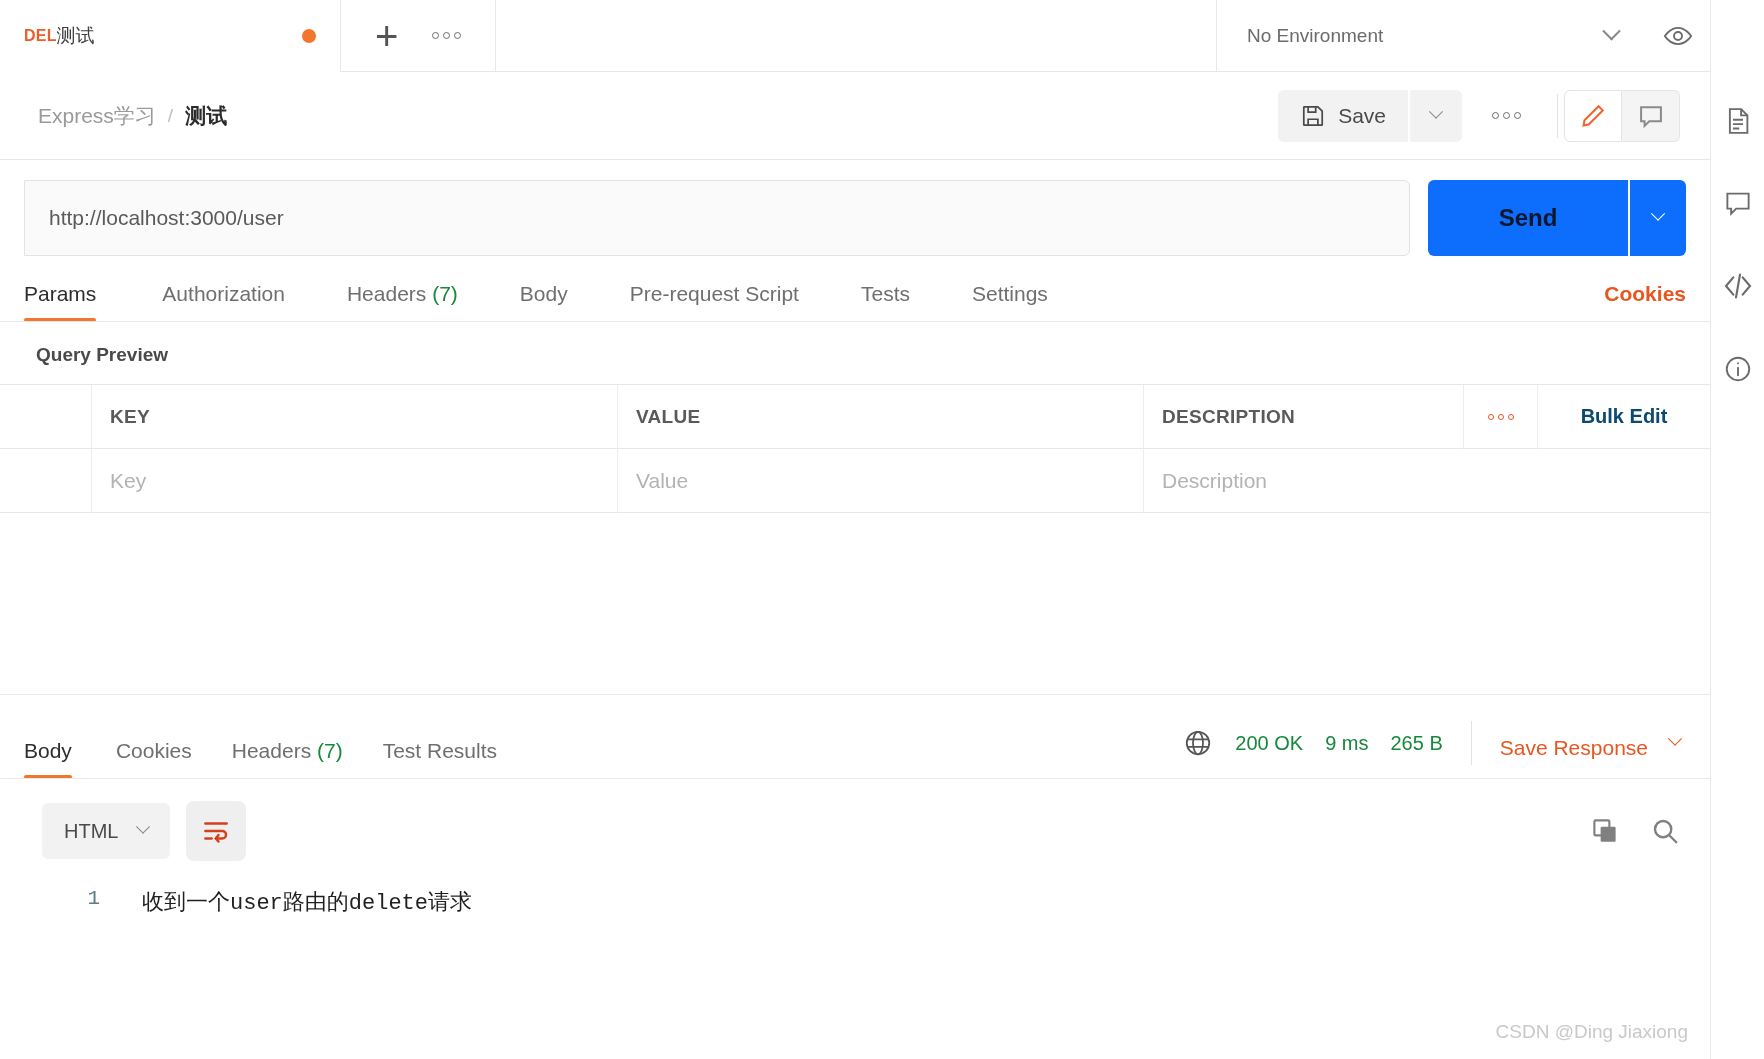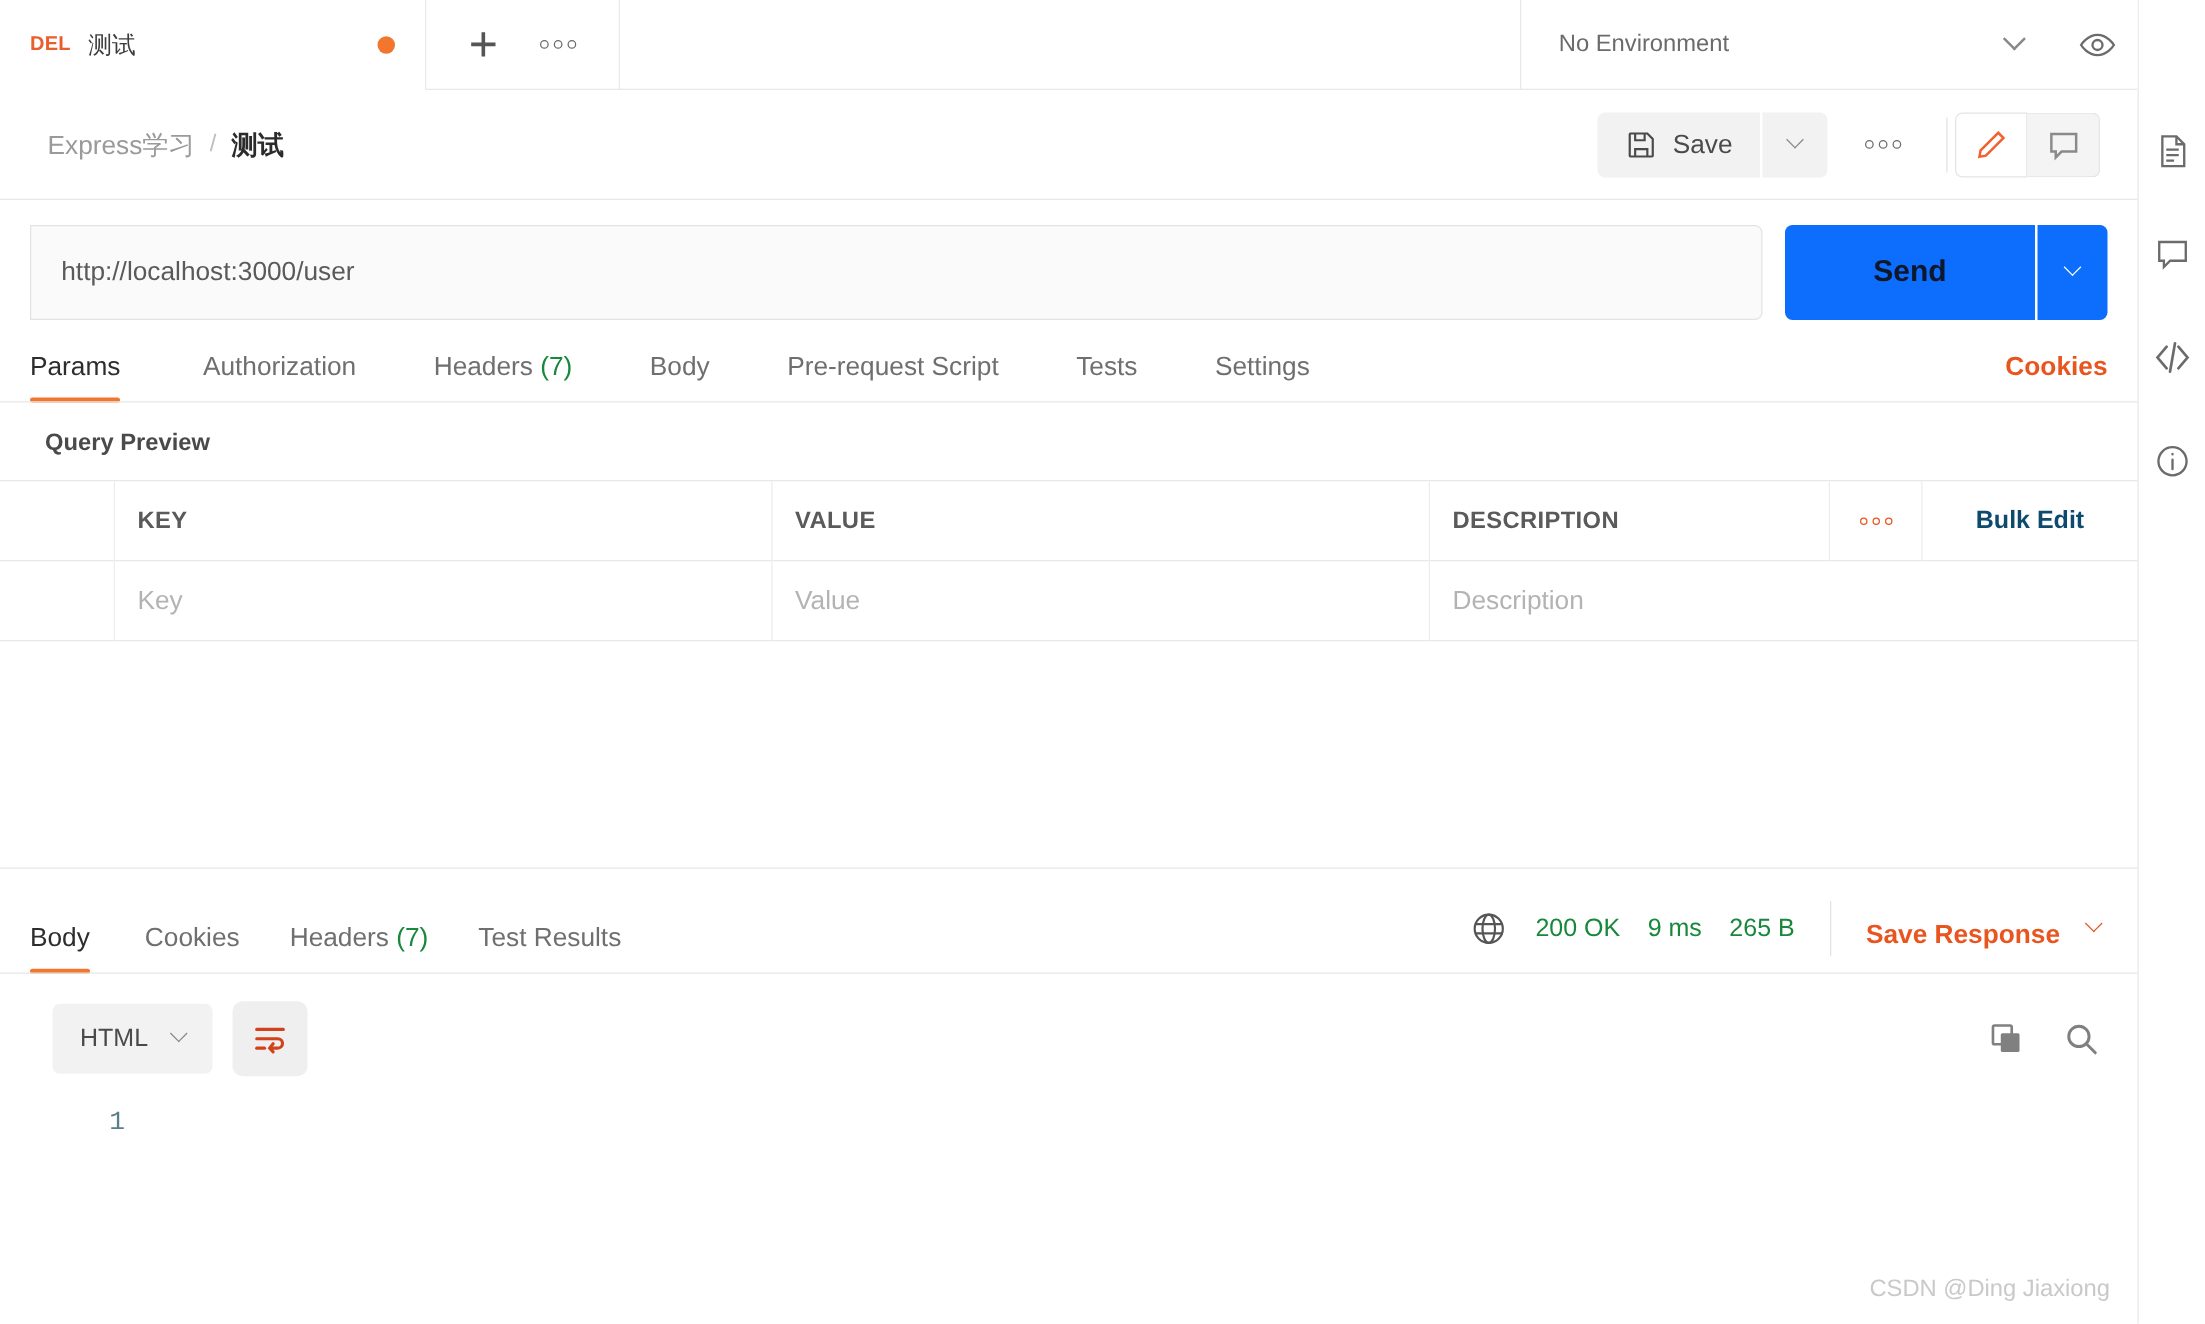--- a/index.html
+++ b/index.html
@@ -9,21 +9,21 @@
     font-family: "Liberation Sans", sans-serif;
     color: #3c3c3c;
     overflow: hidden;
   }
   .app { position: relative; width: 1764px; height: 1059px; display: flex; }
   .main-col { width: 1710px; height: 1059px; position: relative; }
 
   
   .tabstrip { height: 72px; display: flex; align-items: stretch; background:#fff; }
   .req-tab {
-    width: 341px; display:flex; align-items:center; gap:14px;
+    width: 341px; display:flex; align-items:center; 
     padding: 0 24px 0 24px; border-right: 1px solid #e8e8e8;
     position: relative;
   }
   .req-tab .method { color:#eb5d2a; font-size:16px; font-weight:600; letter-spacing:.2px; }
   .req-tab .tname { font-size:19px; color:#3c3c3c; }
   .req-tab .dot { width:14px; height:14px; border-radius:50%; background:#f2762e; margin-left:auto; }
   .tab-actions { display:flex; align-items:center; gap:34px; padding: 0 34px;
     border-right:1px solid #e8e8e8; border-bottom:1px solid #e8e8e8; }
   .plus { font-size:40px; font-weight:300; color:#555; line-height:1; user-select:none; }
   .dots3 { display:flex; gap:4px; align-items:center; }
@@ -107,21 +107,21 @@
 
   
   .resp-head { display:flex; align-items:flex-end; padding: 26px 30px 0 24px; position:relative; }
   .rsp-tab { font-size:21px; color:#6f6f6f; padding: 0 20px 16px 20px; position:relative; }
   .rsp-tab:first-child { padding-left:0; margin-right:4px; }
   .rsp-tab.active { color:#2d2d2d; }
   .rsp-tab.active:after { content:''; position:absolute; left:0; right:20px; bottom:0; height:4px;
       background:#f2762e; border-radius:2px; }
   .resp-meta { margin-left:auto; display:flex; align-items:center; gap:22px; padding-bottom:14px; }
   .meta-ok { color:#17883c; font-size:20px; }
-  .save-resp { color:#e8551f; font-size:21px; font-weight:700;margin-top:10px; }
+  .save-resp { color:#e8551f; font-size:21px; font-weight:400;margin-top:10px; }
   .resp-underline { position:absolute; left:0; right:0; bottom:0; height:1px; background:#e8e8e8; }
 
   .viewbar { display:flex; align-items:center; padding: 22px 30px 0 24px; gap:0; }
   .seg { display:flex; background:#f2f2f2; border-radius:6px; overflow:hidden; height:56px; }
   .seg div { display:flex; align-items:center; padding: 0 26px; font-size:20px; color:#7d7d7d; }
   .seg div.active { background:#e4e4e4; color:#2d2d2d; }
   .fmt { margin-left:18px; height:56px; background:#f2f2f2; border-radius:6px; display:flex;
       align-items:center; gap:20px; padding: 0 22px; }
   .fmt span { font-size:20px; color:#4a4a4a; }
   .wrapbtn { margin-left:16px; width:60px; height:60px; background:#efefef; border-radius:8px;
@@ -341,20 +341,21 @@
         <svg width="30" height="30" viewBox="0 0 24 24" fill="none" stroke="#808080" stroke-width="1.9" stroke-linecap="round">
           <circle cx="10.5" cy="10.5" r="6.5"></circle>
           <path d="M15.4 15.4L21 21"></path>
         </svg>
       </div>
     </div>
 
     <div class="codearea">
       <div class="codeline">
         <span class="lnum">1</span>
+        <span class="ctext">收到一个user路由的delete请求</span>
       </div>
 
     </div>
 
     <div class="wm">CSDN @Ding Jiaxiong</div>
   </div>
 
   <div class="rail">
     <svg width="30" height="30" viewBox="0 0 24 24" fill="none" stroke="#6b6b6b" stroke-width="1.5" style="margin-top:20px;">
       <path d="M5.5 2.5h9l5 5v14h-14v-19z"></path>

